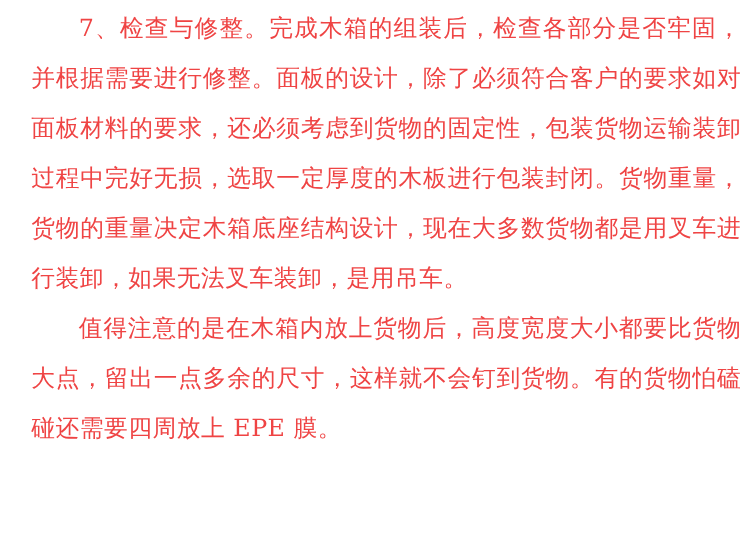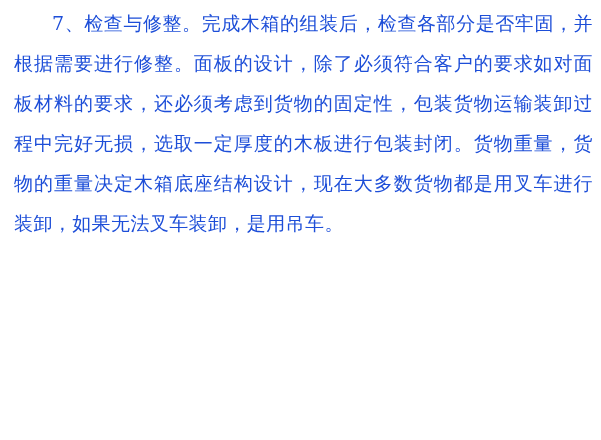--- a/index.html
+++ b/index.html
@@ -9,37 +9,38 @@
     }
     body {
       width: 601px;
       height: 440px;
       overflow: hidden;
     }
     .doc-page {
       box-sizing: border-box;
       width: 601px;
       height: 440px;
-      padding: 3px 8px 0 14px;
+      padding: 3px 8px 0 25px;
       background: #ffffff;
       font-family: "DejaVu Serif", "Liberation Serif", serif;
-      color: #1d4ed8;
+      color: #ef4444;
     }
     .doc-page p {
       margin: 0;
       font-size: 19px;
       line-height: 40px;
       letter-spacing: 0.4px;
       text-align: justify;
       text-justify: inter-ideograph;
       text-indent: 2em;
       word-break: break-all;
     }
     .doc-page p.last-para {
       margin-top: 10px;
     }
   </style>
 </head>
 <body>
 
 <div class="doc-page">
   <p>7、检查与修整。完成木箱的组装后，检查各部分是否牢固，并根据需要进行修整。面板的设计，除了必须符合客户的要求如对面板材料的要求，还必须考虑到货物的固定性，包装货物运输装卸过程中完好无损，选取一定厚度的木板进行包装封闭。货物重量，货物的重量决定木箱底座结构设计，现在大多数货物都是用叉车进行装卸，如果无法叉车装卸，是用吊车。</p>
+  <p>值得注意的是在木箱内放上货物后，高度宽度大小都要比货物大点，留出一点多余的尺寸，这样就不会钉到货物。有的货物怕磕碰还需要四周放上 EPE 膜。</p>
 </div>
 
 </body></html>

